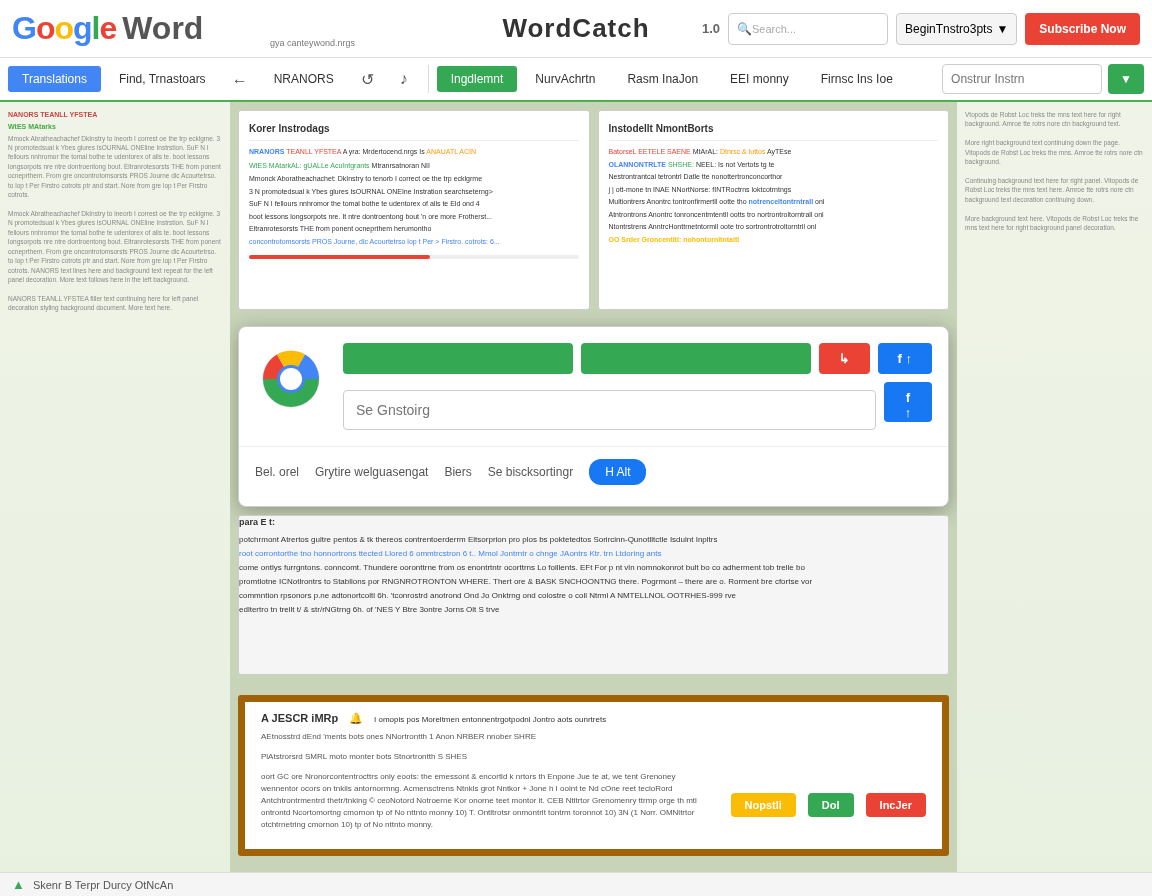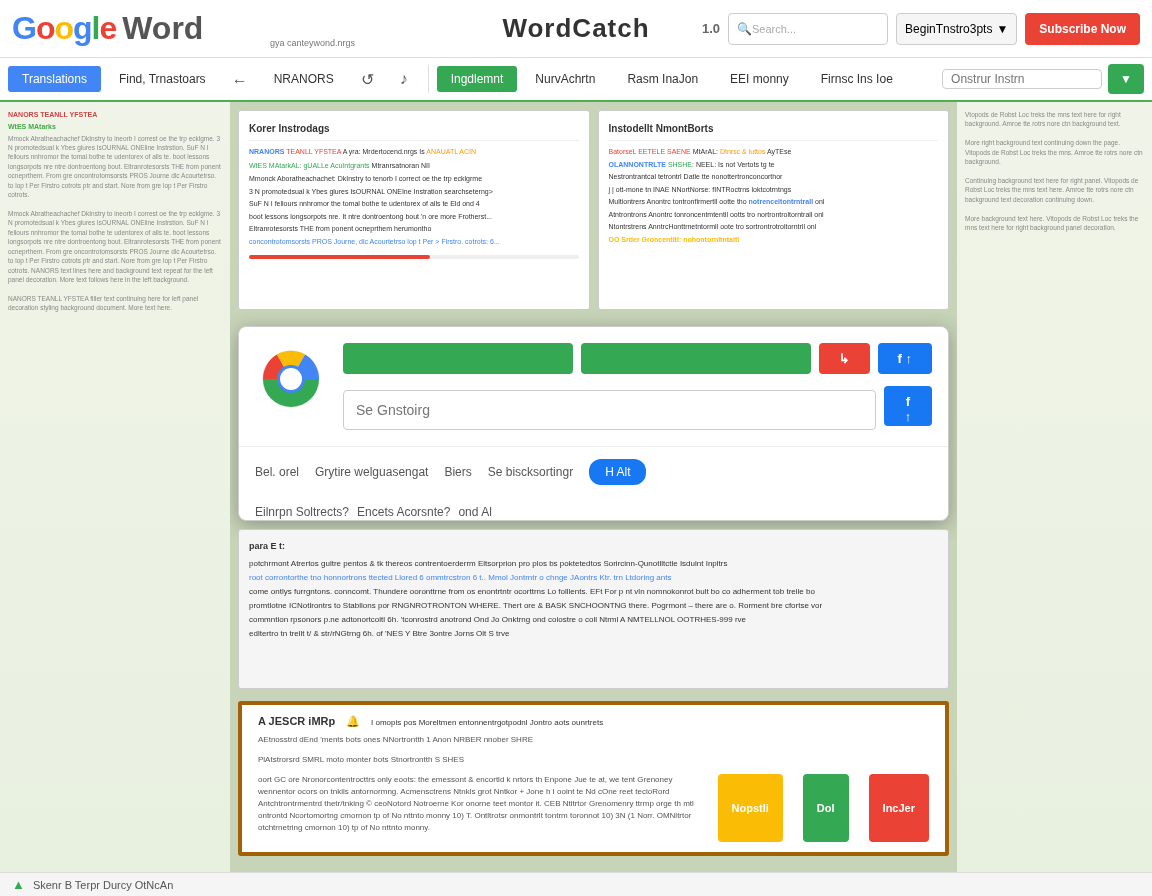--- a/index.html
+++ b/index.html
@@ -158,21 +158,21 @@
     }
     .toolbar-right {
       margin-left: auto;
       display: flex;
       align-items: center;
       gap: 6px;
     }
     .toolbar-search {
       border: 1px solid #ccc;
       border-radius: 4px;
-      height: 20px;
+      height: 30px;
       padding: 0 8px;
       font-size: 12px;
       width: 160px;
     }
     .toolbar-green-btn {
       background: #34A853;
       color: #fff;
       border: none;
       border-radius: 4px;
       height: 30px;
@@ -352,25 +352,24 @@
       padding: 6px 16px;
       font-size: 12px;
       cursor: pointer;
     }
 
     
     .lower-text-panel {
       background: #f5f5f5;
       border: 1px solid #ccc;
       border-radius: 3px;
-      padding: 10px;
       font-size: 8px;
       color: #333;
       line-height: 1.5;
-      margin-bottom: 12px;
+      margin-bottom: 20px;
       min-height: 160px;
     }
     .lower-panel-footer {
       display: flex;
       gap: 8px;
       margin-top: 8px;
       flex-wrap: wrap;
       font-size: 8px;
     }
     .lower-footer-tag {
@@ -378,40 +377,41 @@
       border-radius: 3px;
       padding: 2px 6px;
       color: #555;
     }
     .lower-footer-tag.red { background: #EA4335; color: #fff; }
     .lower-footer-tag.blue { background: #4285F4; color: #fff; }
 
     
     .notification-bar {
       background: #fff;
-      border: 4px solid #a16207;
+      border: 7px solid #a16207;
       border-radius: 3px;
       padding: 10px 16px;
       margin-bottom: 8px;
     }
     .notif-title {
       font-size: 11px;
       font-weight: bold;
       color: #333;
       margin-bottom: 6px;
     }
     .notif-text {
       font-size: 8px;
       color: #555;
       line-height: 1.5;
       margin-bottom: 8px;
     }
     .notif-buttons {
       display: flex;
-      gap: 20px;
+      gap: 12px;
+      align-items: center;
     }
     .notif-btn-yellow {
       background: #FBBC05;
       color: #fff;
       border: none;
       border-radius: 4px;
       padding: 6px 14px;
       font-size: 11px;
       cursor: pointer;
       font-weight: bold;
@@ -616,21 +616,21 @@
           </svg>
         </div>
 
         <div style="flex:1; display:flex; flex-direction:column; gap:8px;">
           <div style="display:flex; gap:8px;">
             <button class="chrome-btn-green" style="flex:1;"></button>
             <button class="chrome-btn-green" style="flex:1;"></button>
             <button class="chrome-btn-red">↳</button>
             <button class="chrome-btn-fb">f  ↑</button>
           </div>
-          <div style="display:flex; align-items:center; gap:8px;">
+          <div style="display:flex; align-items:flex-start; gap:8px;">
             <input class="chrome-search-bar" type="text" placeholder="Se Gnstoirg" style="">
             <button class="chrome-btn-fb" style="width:48px; height:40px;">f ↑</button>
           </div>
         </div>
       </div>
 
       <div class="chrome-dialog-footer">
         <span class="footer-link">Bel. orel</span>
         <span class="footer-link">Grytire welguasengat</span>
         <span class="footer-link">Biers</span>

